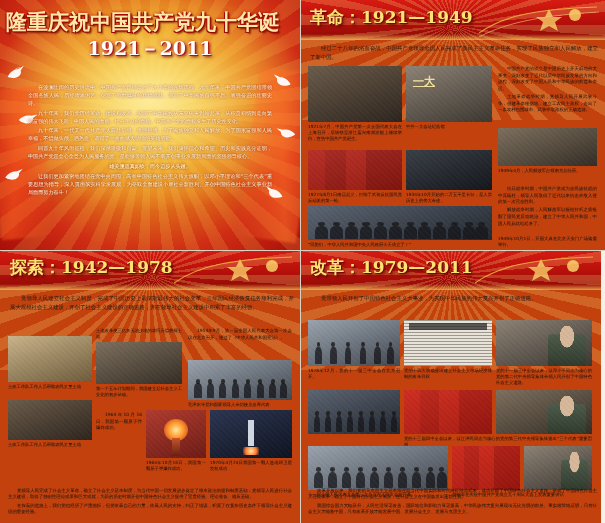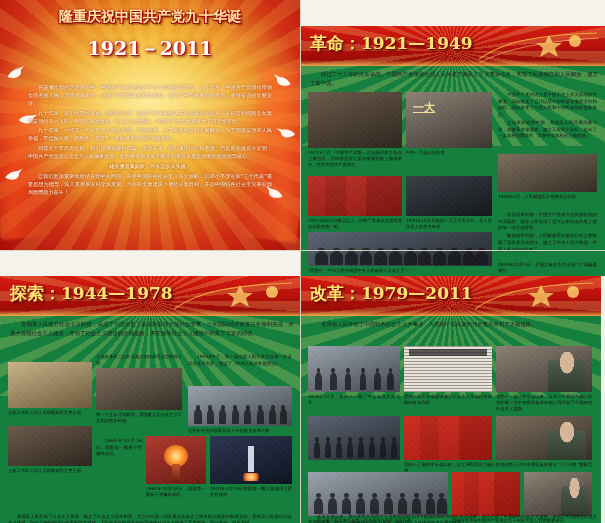--- a/index.html
+++ b/index.html
@@ -8,22 +8,22 @@
 
   
   .p-tl{position:absolute;left:0;top:0;width:300px;height:250px;
         background:radial-gradient(ellipse at 50% 40%, #f4d23a 0%, #eab31e 22%, #e0741a 48%, #cf2d14 72%, #a90d08 100%);
         overflow:hidden;}
   .p-tl .sunburst{position:absolute;left:50%;top:45%;width:560px;height:560px;transform:translate(-50%,-50%);
         background:repeating-conic-gradient(from 0deg, rgba(255,215,90,.30) 0deg 5deg, rgba(255,255,255,0) 5deg 10deg);
         opacity:.55;}
   .p-tl .glow{position:absolute;left:50%;top:40%;width:320px;height:220px;transform:translate(-50%,-50%);
         background:radial-gradient(ellipse,rgba(255,240,170,.85) 0%,rgba(255,210,90,.35) 45%,rgba(255,180,40,0) 72%);}
-  .title-main{position:absolute;left:6px;top:8px;width:288px;text-align:center;
-        font-family:"DejaVu Serif","Liberation Serif",serif;font-weight:bold;font-size:14px;letter-spacing:0px;
+  .title-main{position:absolute;left:6px;top:8px;width:288px;
+        font-family:"DejaVu Serif","Liberation Serif",serif;font-weight:bold;font-size:21px;letter-spacing:0px;
         color:#ffe9a8;text-shadow:0 0 3px #b00,1px 1px 0 #8d0b06,-1px 1px 0 #8d0b06,2px 2px 2px rgba(80,0,0,.7);}
   .title-years{position:absolute;left:6px;top:36px;width:288px;text-align:center;
         font-family:"DejaVu Serif","Liberation Serif",serif;font-weight:bold;font-size:19px;
         color:#fff;text-shadow:0 0 4px #d33,1px 1px 0 #9a0f08,2px 2px 3px rgba(90,0,0,.8);}
   .title-sub{position:absolute;left:6px;top:62px;width:288px;text-align:center;
         font-family:"DejaVu Serif","Liberation Serif",serif;font-weight:bold;font-size:14px;
         color:#ffd84a;text-shadow:1px 1px 0 #8d0b06,2px 2px 3px rgba(70,0,0,.75);}
   .tl-body{position:absolute;left:28px;top:84px;width:244px;height:150px;
         font-size:5.1px;line-height:1.55;color:#fff7dd;text-align:justify;
         text-shadow:0 0 2px rgba(120,10,0,.9);}
@@ -32,21 +32,21 @@
   .dove{position:absolute;width:20px;height:13px;opacity:.95;}
   .dove svg{width:100%;height:100%;display:block;}
   .ribbon-l{position:absolute;left:-6px;top:88px;width:52px;height:150px;
         background:linear-gradient(100deg,rgba(255,60,20,.0) 0%,rgba(255,90,30,.55) 45%,rgba(255,40,10,.0) 100%);
         transform:rotate(-6deg);filter:blur(1px);}
   .ribbon-r{position:absolute;right:-8px;top:70px;width:60px;height:170px;
         background:linear-gradient(260deg,rgba(255,70,20,.0) 0%,rgba(255,110,40,.6) 45%,rgba(255,40,10,.0) 100%);
         transform:rotate(8deg);filter:blur(1px);}
 
   
-  .panel{position:absolute;background:#15803d;overflow:hidden;margin-top:26px;}
+  .panel{position:absolute;background:#c2410c;overflow:hidden;}
   .p-tr{left:300px;top:0;width:305px;height:250px;}
   .p-bl{left:0;top:250px;width:300px;height:273px;}
   .p-br{left:300px;top:250px;width:301px;height:273px;}
 
   .panel .topband{position:absolute;left:0;top:0;width:100%;height:40px;
         background:linear-gradient(180deg,#d61b12 0%,#b5100a 55%,#8e0a06 100%);}
   .panel .topband:after{content:"";position:absolute;left:0;bottom:0;width:100%;height:6px;
         background:linear-gradient(180deg,rgba(255,200,90,.0),rgba(255,205,90,.75));}
   .band-burst{position:absolute;left:50%;top:-70px;width:420px;height:190px;transform:translateX(-50%);
         background:repeating-conic-gradient(from 0deg,rgba(255,225,130,.22) 0deg 4deg,rgba(255,255,255,0) 4deg 9deg);}
@@ -233,21 +233,21 @@
     <div class="topband">
       <div class="band-burst"></div>
     </div>
     <div class="head-deco">
       <svg viewBox="0 0 120 34" width="120" height="34">
         <path d="M0 30 C25 12 60 6 118 4" stroke="#ffd24a" stroke-width="1.2" fill="none" opacity=".8"></path>
         <circle cx="98" cy="13" r="6" fill="#ffe372" opacity=".9"></circle>
         <polygon points="66,6 70,14 79,14 72,19 75,28 66,23 57,28 60,19 53,14 62,14" fill="#ffe372" opacity=".85"></polygon>
       </svg>
     </div>
-    <div class="head-title">探索：1944—1978</div>
+    <div class="head-title">探索：1942—1978</div>
 
     <div class="intro" style="top:44px;width:284px;">
       <p>党领导人民建立社会主义制度，完成了中国历史上最深刻最伟大的社会变革，三年国民经济恢复任务顺利完成，开展大规模社会主义建设，开创了社会主义建设的正确道路，并在领导社会主义建设中积累了丰富的经验。</p>
     </div>
 
     <div class="ph imgG" style="left:8px;top:86px;width:84px;height:46px;">
         <div class="noise"></div>
       </div>
     <div class="cap" style="left:8px;top:134px;width:84px;">土改工作队工作人员帮助农民丈量土地</div>
 

